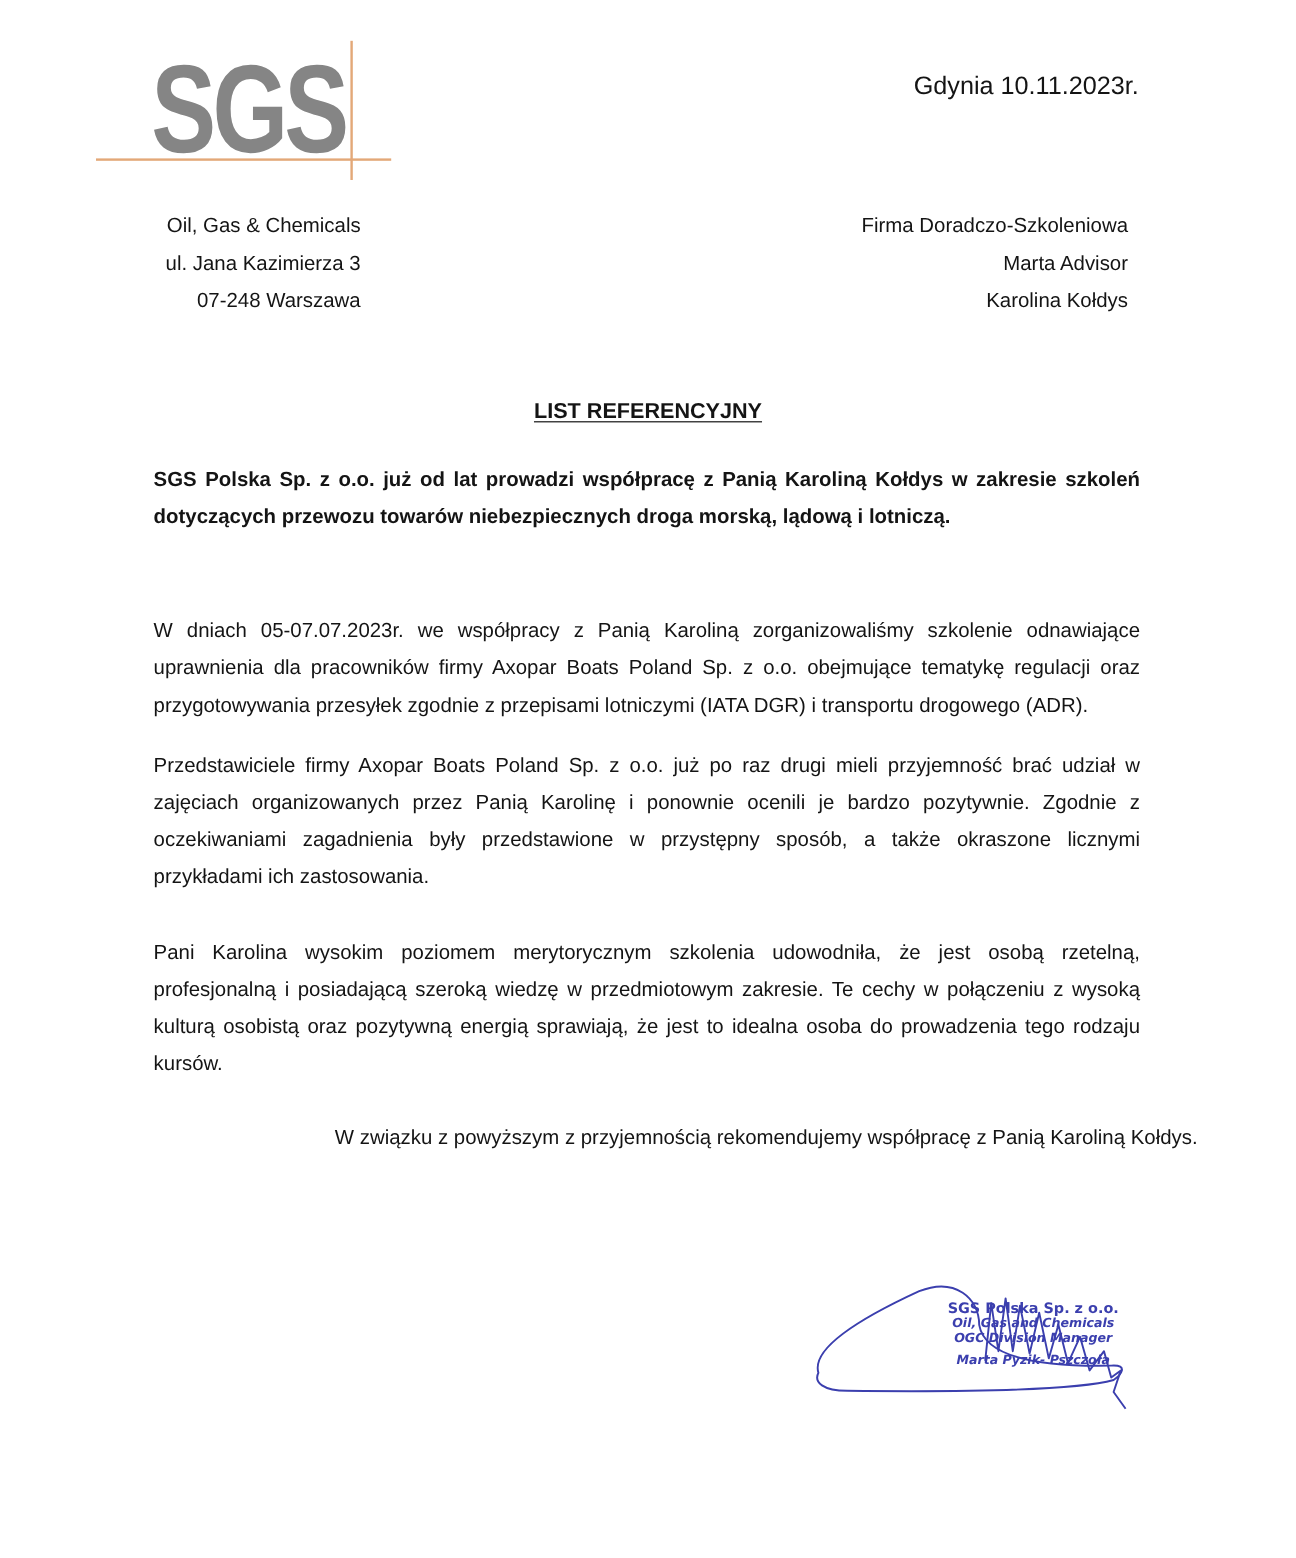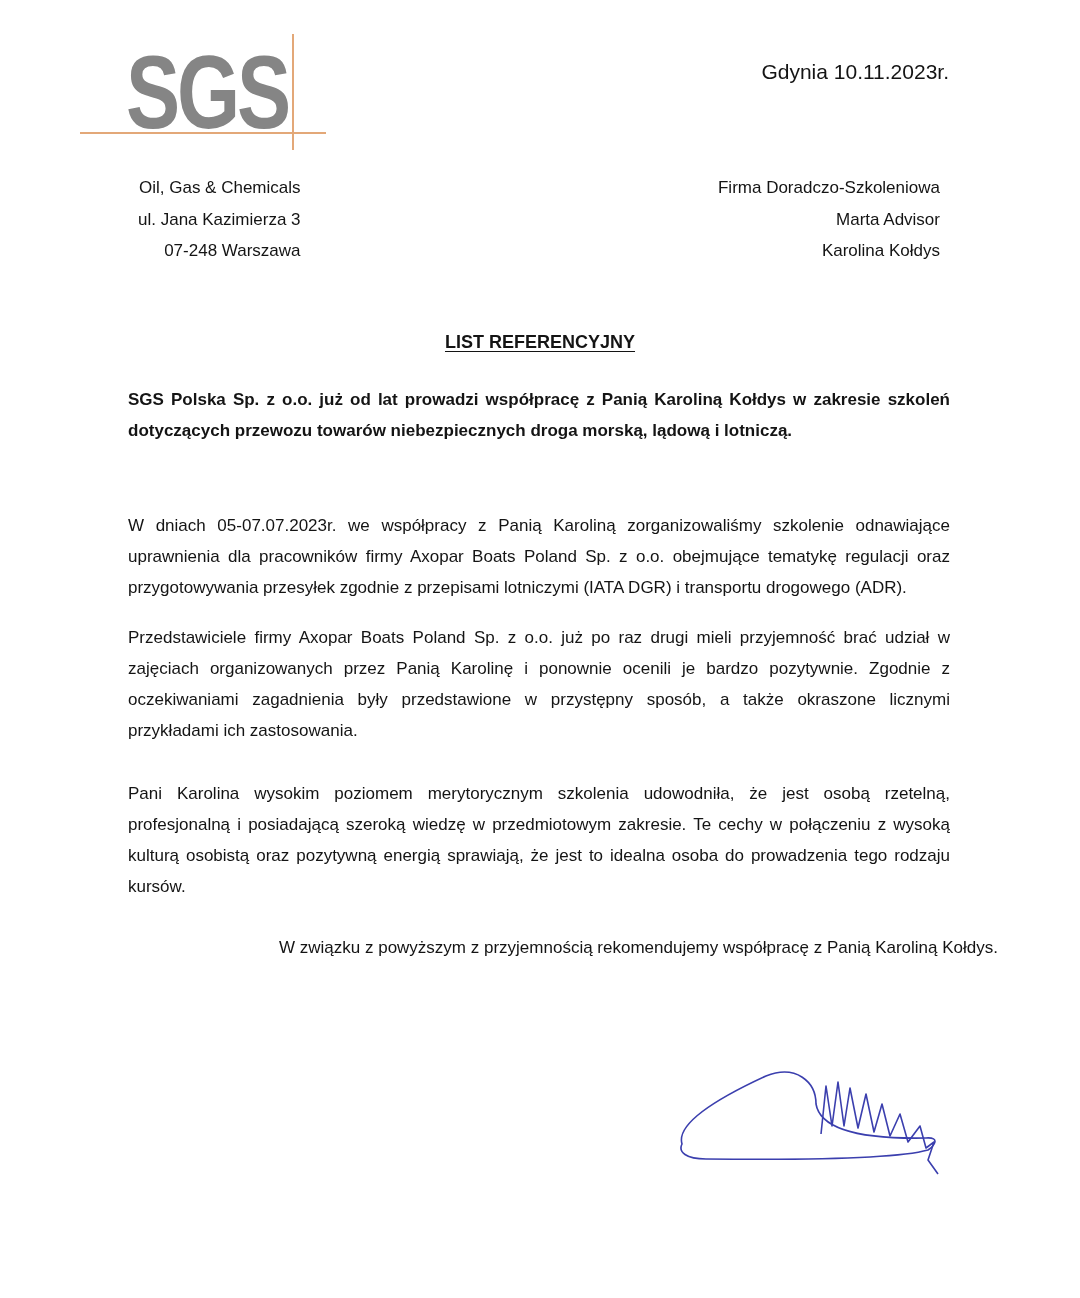--- a/index.html
+++ b/index.html
@@ -143,13 +143,19 @@
 <p class="para p2">W dniach 05-07.07.2023r. we współpracy z Panią Karoliną zorganizowaliśmy szkolenie odnawiające uprawnienia dla pracowników firmy Axopar Boats Poland Sp. z o.o. obejmujące tematykę regulacji oraz przygotowywania przesyłek zgodnie z przepisami lotniczymi (IATA DGR) i transportu drogowego (ADR).</p>
 <p class="para p3">Przedstawiciele firmy Axopar Boats Poland Sp. z o.o. już po raz drugi mieli przyjemność brać udział w zajęciach organizowanych przez Panią Karolinę i ponownie ocenili je bardzo pozytywnie. Zgodnie z oczekiwaniami zagadnienia były przedstawione w przystępny sposób, a także okraszone licznymi przykładami ich zastosowania.</p>
 <p class="para p4">Pani Karolina wysokim poziomem merytorycznym szkolenia udowodniła, że jest osobą rzetelną, profesjonalną i posiadającą szeroką wiedzę w przedmiotowym zakresie. Te cechy w połączeniu z wysoką kulturą osobistą oraz pozytywną energią sprawiają, że jest to idealna osoba do prowadzenia tego rodzaju kursów.</p>
 <p class="para p5">W związku z powyższym z przyjemnością rekomendujemy współpracę z Panią Karoliną Kołdys.</p>
 
 <div class="stamp">
   <svg width="280" height="120" viewBox="0 0 280 120">
     <path d="M6 80 C 0 60, 40 35, 90 12 C 120 0, 140 18, 140 40 C 145 70, 200 75, 250 74 C 265 73, 258 82, 252 86 C 220 95, 120 96, 30 95 C 10 95, 2 88, 6 80 Z" fill="none" stroke="#3b3fae" stroke-width="1.6"></path>
     <path d="M145 70 L150 22 L156 62 L162 18 L168 62 L174 24 L182 64 L190 30 L198 68 L206 40 L214 72 L224 50 L232 78 L244 62 L250 84 L258 78 L252 96 L262 110" fill="none" stroke="#3b3fae" stroke-width="1.6" stroke-linejoin="round"></path>
   </svg>
+  <div class="stamp-text">
+    <div class="s1">SGS Polska Sp. z o.o.</div>
+    <div class="s2">Oil, Gas and Chemicals</div>
+    <div class="s3">OGC Division Manager</div>
+    <div class="s4">Marta Pyzik- Pszczoła</div>
+  </div>
 </div>
 
 </body></html>

